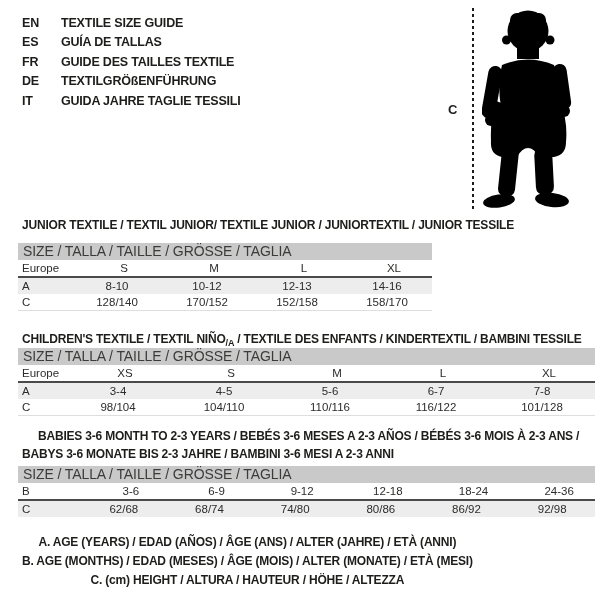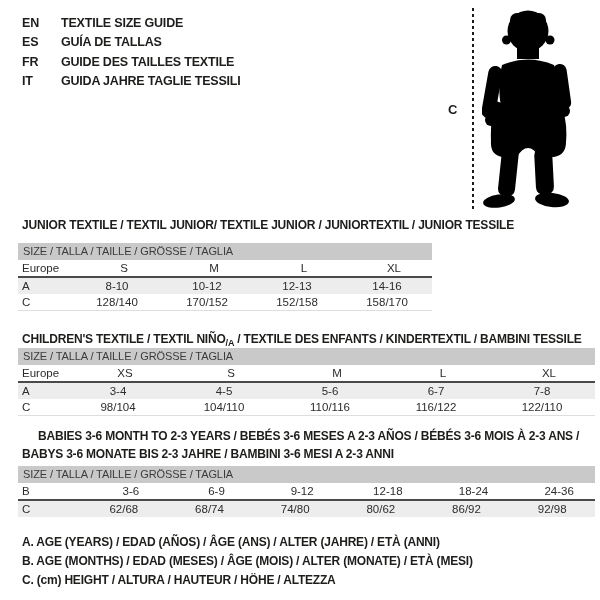--- a/index.html
+++ b/index.html
@@ -27,53 +27,57 @@
   .sec-title{left:22px;font-weight:700;font-size:12px;letter-spacing:-0.2px;white-space:nowrap;}
   .sec-title .sub{font-size:9px;position:relative;top:2.5px;}
 
   
   .sg-table{position:absolute;left:18px;}
   .t1{top:243px;width:414px;}
   .t2{top:348px;width:577px;}
   .t3{top:466px;width:577px;}
   .size-bar{
     height:17px;line-height:17px;background:#c9c9c9;color:#3b3b3a;
-    font-size:11px;padding-left:5px;box-sizing:border-box;letter-spacing:-0.1px;
+    font-size:14px;padding-left:5px;box-sizing:border-box;letter-spacing:-0.1px;
   }
   .trow{display:grid;height:16px;align-items:center;font-size:11.5px;color:#2c2c2b;}
   .t1 .trow{grid-template-columns:54px repeat(4,1fr);}
   .t2 .trow{grid-template-columns:47px repeat(5,1fr);}
   .t3 .trow{grid-template-columns:63px repeat(6,1fr);}
   .trow .lbl{padding-left:4px;text-align:left;}
   .trow .val{text-align:center;}
   .row-first{border-bottom:2px solid #4a4a49;gap:14px;}
   .row-alt{background:#ededed;}
   .row-end{border-bottom:1px solid #dedede;}
 
   
   .footnotes{left:22px;top:535px;}
-  .fn-row{height:19px;font-weight:700;font-size:12px;letter-spacing:-0.2px;white-space:nowrap;}
+  .fn-row{height:19px;font-weight:700;font-size:12px;letter-spacing:-0.2px;white-space:nowrap;text-align:center;}
 </style>
 </head>
 <body>
 
 <div>
 
   <div class="abs langs">
     <div class="lang-row">
       <span class="lang-code">EN</span>
       <span class="lang-title">TEXTILE SIZE GUIDE</span>
     </div>
     <div class="lang-row">
       <span class="lang-code">ES</span>
       <span class="lang-title">GUÍA DE TALLAS</span>
     </div>
     <div class="lang-row">
       <span class="lang-code">FR</span>
       <span class="lang-title">GUIDE DES TAILLES TEXTILE</span>
+    </div>
+    <div class="lang-row">
+      <span class="lang-code">DE</span>
+      <span class="lang-title">TEXTILGRÖßENFÜHRUNG</span>
     </div>
     <div class="lang-row">
       <span class="lang-code">IT</span>
       <span class="lang-title">GUIDA JAHRE TAGLIE TESSILI</span>
     </div>
   </div>
 
   <div class="abs dash-line"></div>
   <span class="abs c-label">C</span>
   <svg class="abs toddler" width="90" height="200" viewBox="0 0 90 200" xmlns="http://www.w3.org/2000/svg">
@@ -142,21 +146,21 @@
       <span class="val">5-6</span>
       <span class="val">6-7</span>
       <span class="val">7-8</span>
     </div>
     <div class="trow row-end">
       <span class="lbl">C</span>
       <span class="val">98/104</span>
       <span class="val">104/110</span>
       <span class="val">110/116</span>
       <span class="val">116/122</span>
-      <span class="val">122/110</span>
+      <span class="val">101/128</span>
     </div>
   </div>
 
   <div class="abs sec-title" style="top:429px;">
     <div style="height:18px;margin-left:16px;">BABIES 3-6 MONTH TO 2-3 YEARS / BEBÉS 3-6 MESES A 2-3 AÑOS / BÉBÉS 3-6 MOIS À 2-3 ANS /</div>
     <div style="height:18px;">BABYS 3-6 MONATE BIS 2-3 JAHRE / BAMBINI 3-6 MESI A 2-3 ANNI</div>
   </div>
   <div class="sg-table t3">
     <div class="size-bar">SIZE / TALLA / TAILLE / GRÖSSE / TAGLIA</div>
     <div class="trow row-first">
@@ -166,21 +170,21 @@
       <span class="val">9-12</span>
       <span class="val">12-18</span>
       <span class="val">18-24</span>
       <span class="val">24-36</span>
     </div>
     <div class="trow row-alt">
       <span class="lbl">C</span>
       <span class="val">62/68</span>
       <span class="val">68/74</span>
       <span class="val">74/80</span>
-      <span class="val">80/62</span>
+      <span class="val">80/86</span>
       <span class="val">86/92</span>
       <span class="val">92/98</span>
     </div>
   </div>
 
   <div class="abs footnotes">
     <div class="fn-row">A. AGE (YEARS) / EDAD (AÑOS) / ÂGE (ANS) / ALTER (JAHRE) / ETÀ (ANNI)</div>
     <div class="fn-row">B. AGE (MONTHS) / EDAD (MESES) / ÂGE (MOIS) / ALTER (MONATE) / ETÀ (MESI)</div>
     <div class="fn-row">C. (cm) HEIGHT / ALTURA / HAUTEUR / HÖHE / ALTEZZA</div>
   </div>

